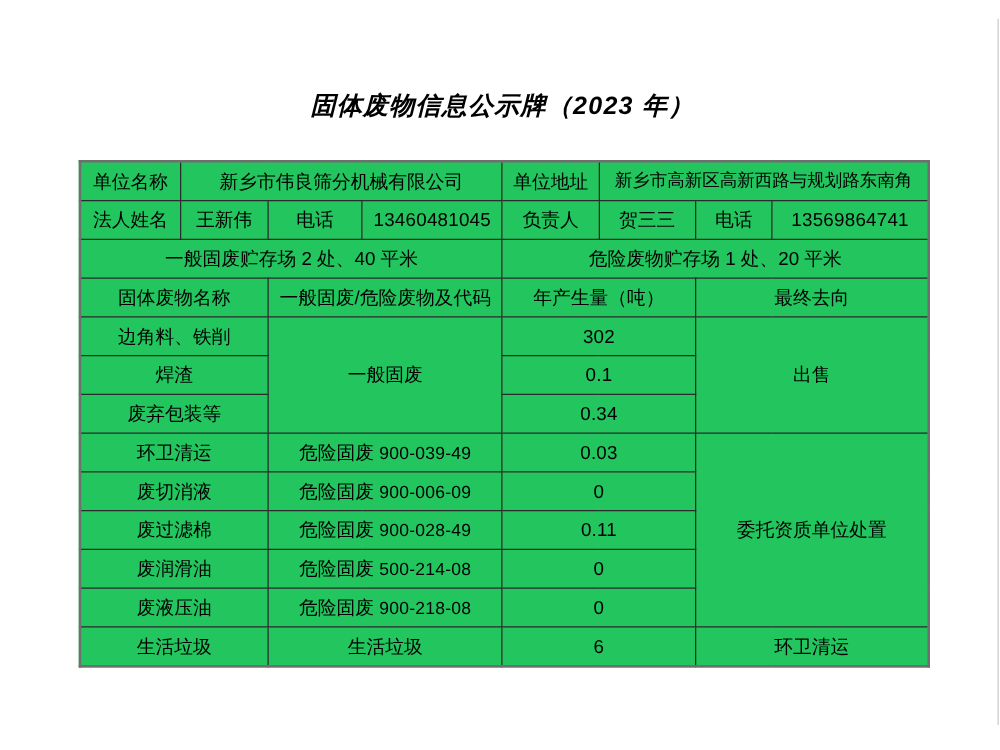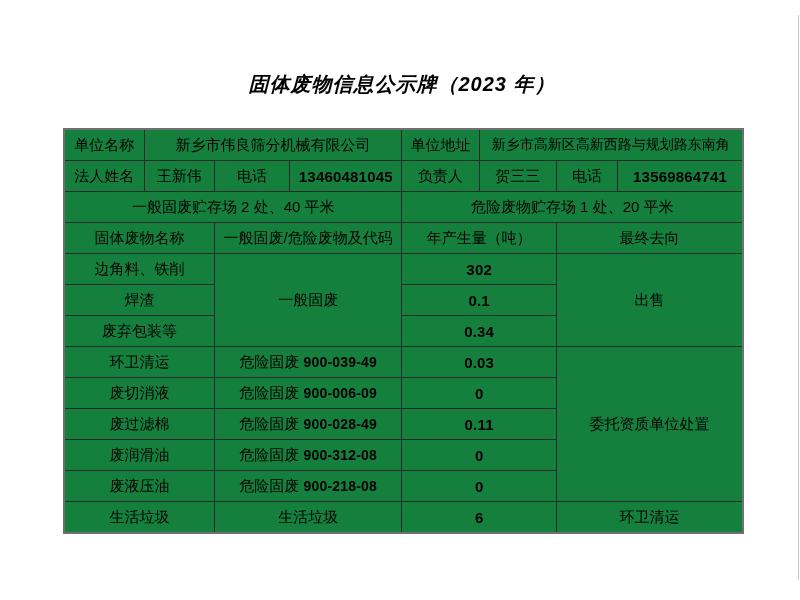--- a/index.html
+++ b/index.html
@@ -11,30 +11,30 @@
   .canvas { position:relative; width:800px; height:600px; background:#fff; overflow:hidden; }
   .doc-title {
     position:absolute; left:63px; top:71px; width:678px;
     text-align:center; font-size:20px; font-weight:bold; color:#000;
     letter-spacing:1px; margin:0;font-style:italic;
   }
   table.notice {
     position:absolute; left:63px; top:128px;
     border-collapse:collapse; table-layout:fixed; width:681px;
     border:2px solid #6f6f6f;
-    background:#15803d;
+    background:#22c55e;
   }
   table.notice td {
     border:1px solid #2b2b2b;
     height:30px;
     text-align:center; vertical-align:middle;
     font-size:15px; color:#000;
     padding:0 2px; overflow:hidden; white-space:nowrap;
   }
-  .num { font-weight:bold; font-size:14px; letter-spacing:0.2px; }
+  .num { font-weight:normal; font-size:14px; letter-spacing:0.2px; }
   .blue { color:#3a3aee; }
   .edge-line {
     position:absolute; right:1px; top:15px; width:1px; height:565px;
     background:#cccccc;
   }
 </style>
 </head>
 <body>
 
 <div class="canvas">
@@ -115,21 +115,21 @@
       </tr>
 
       <tr>
         <td colspan="2">废过滤棉</td>
         <td colspan="2"><span>危险固废</span> <span class="num">900-028-49</span></td>
         <td colspan="2" class="num">0.11</td>
       </tr>
 
       <tr>
         <td colspan="2">废润滑油</td>
-        <td colspan="2"><span>危险固废</span> <span class="num">900-312-08</span></td>
+        <td colspan="2"><span>危险固废</span> <span class="num">500-214-08</span></td>
         <td colspan="2" class="num">0</td>
       </tr>
 
       <tr>
         <td colspan="2">废液压油</td>
         <td colspan="2"><span>危险固废</span> <span class="num">900-218-08</span></td>
         <td colspan="2" class="num">0</td>
       </tr>
 
       <tr>

